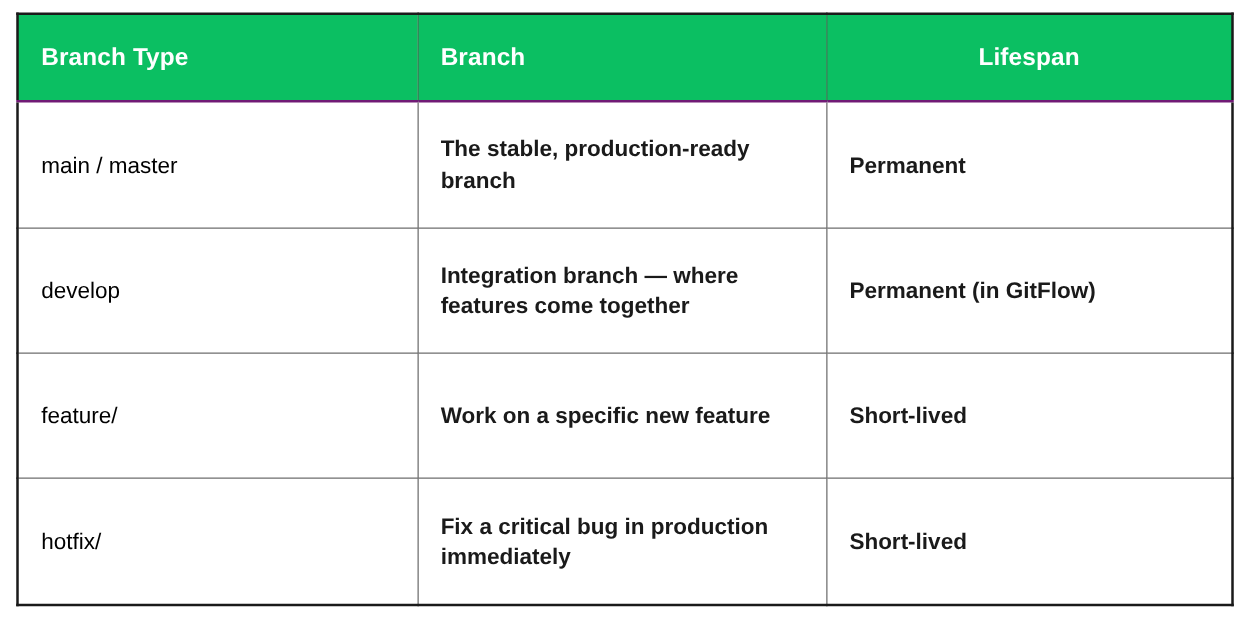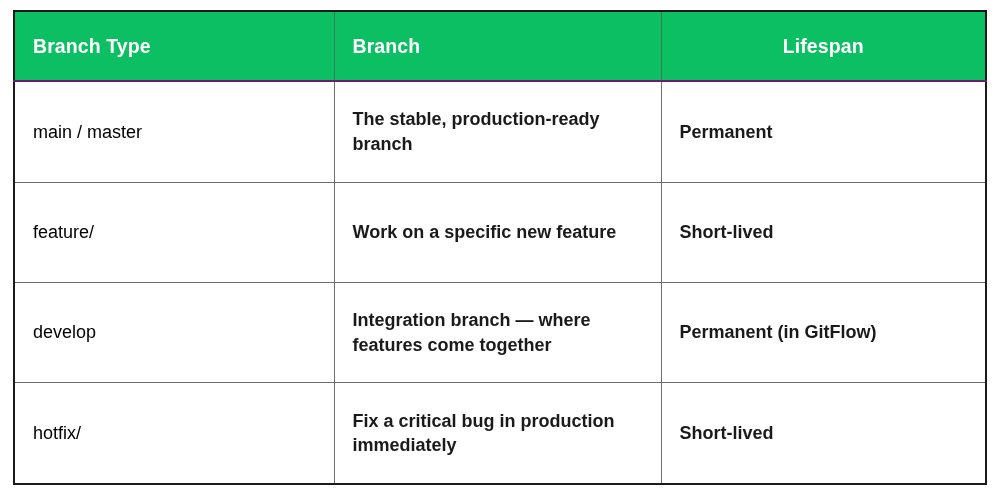--- a/index.html
+++ b/index.html
@@ -92,28 +92,28 @@
           <th>Lifespan</th>
         </tr>
       </thead>
       <tbody>
         <tr>
           <td class="branch-name">main / master</td>
           <td class="purpose">The stable, production-ready branch</td>
           <td class="lifespan">Permanent</td>
         </tr>
         <tr>
+          <td class="branch-name">develop</td>
+          <td class="purpose">Integration branch — where features come together</td>
+          <td class="lifespan">Permanent (in GitFlow)</td>
+        </tr>
+        <tr>
           <td class="branch-name">feature/</td>
           <td class="purpose">Work on a specific new feature</td>
           <td class="lifespan">Short-lived</td>
-        </tr>
-        <tr>
-          <td class="branch-name">develop</td>
-          <td class="purpose">Integration branch — where features come together</td>
-          <td class="lifespan">Permanent (in GitFlow)</td>
         </tr>
         <tr>
           <td class="branch-name">hotfix/</td>
           <td class="purpose">Fix a critical bug in production immediately</td>
           <td class="lifespan">Short-lived</td>
         </tr>
 
       </tbody>
     </table>
   </div>

